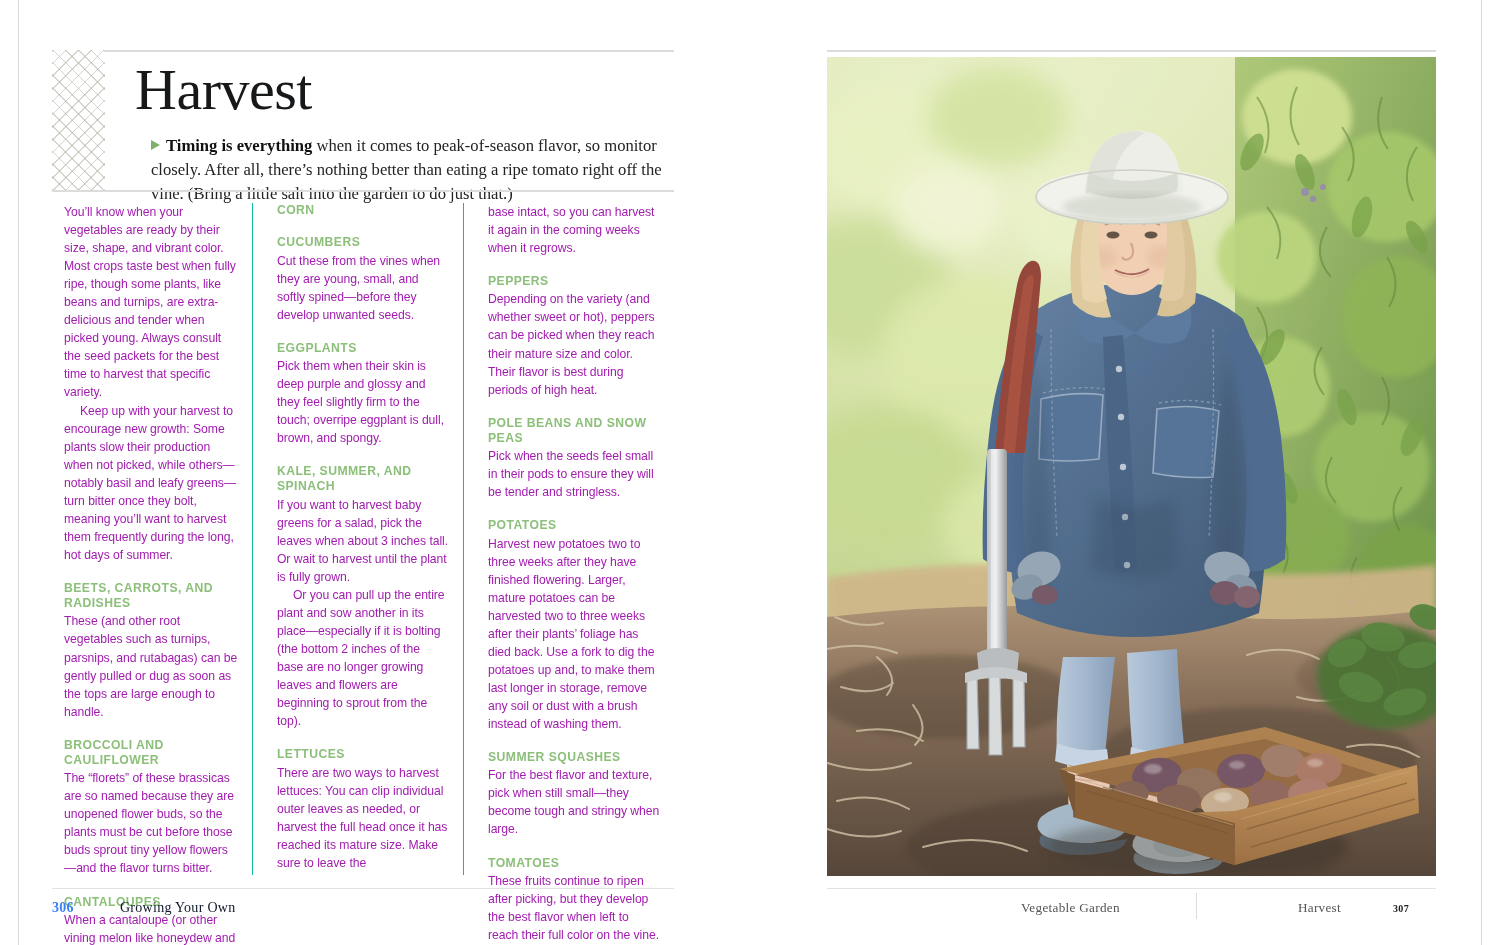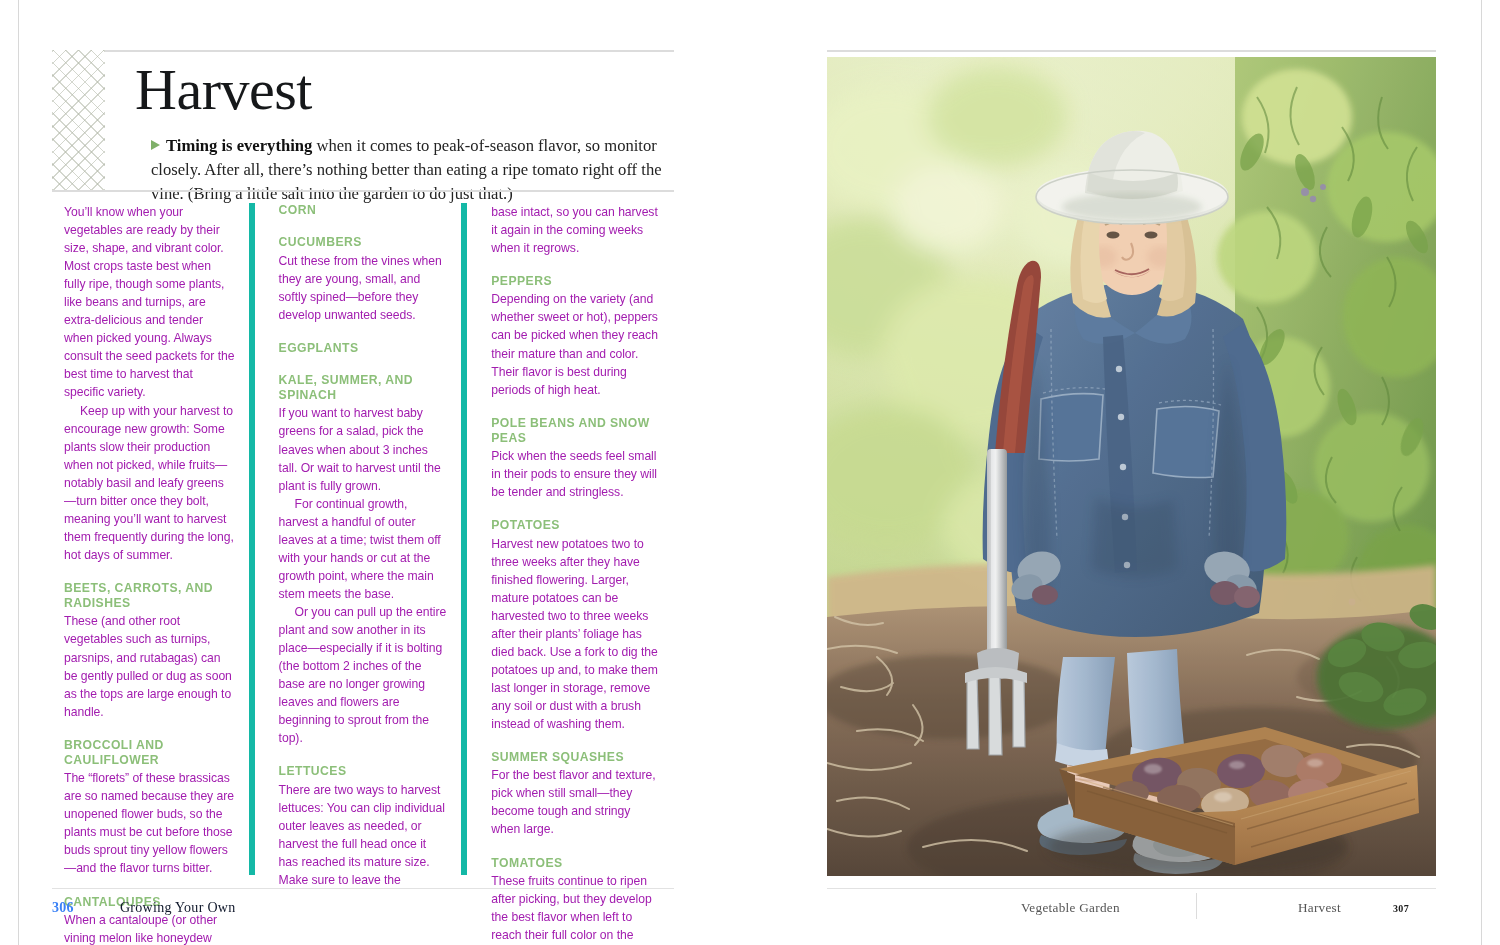--- a/index.html
+++ b/index.html
@@ -93,21 +93,21 @@
     left:0;top:203px;
     width:622px;height:672px;
     display:flex;
   }
   .col{
     width:180px;
     padding:0 14px 0 0;
     position:relative;
   }
   .col + .col{
-    border-left:6px solid #14b8a6;
+    border-left:1px solid #14b8a6;
     padding-left:24px;
     width:180px;
   }
   .col1{padding-left:12px;width:182px;}
   .col p{
     font-size:12.2px;
     line-height:1.48;
     color:#a21caf;
     margin:0;
     letter-spacing:-0.05px;
@@ -223,44 +223,44 @@
       <div class="deck">
         <span class="tri"></span><span class="lead">Timing is everything</span><span> when it comes to peak-of-season flavor, so monitor closely. After all, there’s nothing better than eating a ripe tomato right off the vine. (Bring a little salt into the garden to do just that.)</span>
       </div>
     </div>
 
     <div class="body-rule"></div>
 
     <div class="columns">
       <div class="col col1" id="c0">
           <p>You’ll know when your vegetables are ready by their size, shape, and vibrant color. Most crops taste best when fully ripe, though some plants, like beans and turnips, are extra-delicious and tender when picked young. Always consult the seed packets for the best time to harvest that specific variety.</p>
-          <p class="ind">Keep up with your harvest to encourage new growth: Some plants slow their production when not picked, while fruits—notably basil and leafy greens—turn bitter once they bolt, meaning you’ll want to harvest them frequently during the long, hot days of summer.</p>
+          <p class="ind">Keep up with your harvest to encourage new growth: Some plants slow their production when not picked, while others—notably basil and leafy greens—turn bitter once they bolt, meaning you’ll want to harvest them frequently during the long, hot days of summer.</p>
           <h3 class="">BEETS, CARROTS, AND RADISHES</h3>
           <p>These (and other root vegetables such as turnips, parsnips, and rutabagas) can be gently pulled or dug as soon as the tops are large enough to handle.</p>
           <h3 class="">BROCCOLI AND CAULIFLOWER</h3>
           <p>The “florets” of these brassicas are so named because they are unopened flower buds, so the plants must be cut before those buds sprout tiny yellow flowers—and the flavor turns bitter.</p>
           <h3 class="">CANTALOUPES</h3>
           <p>When a cantaloupe (or other vining melon like honeydew and watermelon) is ripe, it will slip easily from the vine, and its surface “netting” will turn beige.</p>
         </div>
       <div class="col" id="c1">
           <h3 class="first">CORN</h3>
           <h3 class="">CUCUMBERS</h3>
           <p>Cut these from the vines when they are young, small, and softly spined—before they develop unwanted seeds.</p>
           <h3 class="">EGGPLANTS</h3>
+          <p>Pick them when their skin is deep purple and glossy and they feel slightly firm to the touch; overripe eggplant is dull, brown, and spongy.</p>
           <h3 class="">KALE, SUMMER, AND SPINACH</h3>
           <p>If you want to harvest baby greens for a salad, pick the leaves when about 3 inches tall. Or wait to harvest until the plant is fully grown.</p>
-          <p class="ind">For continual growth, harvest a handful of outer leaves at a time; twist them off with your hands or cut at the growth point, where the main stem meets the base.</p>
           <p class="ind">Or you can pull up the entire plant and sow another in its place—especially if it is bolting (the bottom 2 inches of the base are no longer growing leaves and flowers are beginning to sprout from the top).</p>
           <h3 class="">LETTUCES</h3>
           <p>There are two ways to harvest lettuces: You can clip individual outer leaves as needed, or harvest the full head once it has reached its mature size. Make sure to leave the</p>
         </div>
       <div class="col" id="c2">
           <p>base intact, so you can harvest it again in the coming weeks when it regrows.</p>
           <h3 class="">PEPPERS</h3>
-          <p>Depending on the variety (and whether sweet or hot), peppers can be picked when they reach their mature than and color. Their flavor is best during periods of high heat.</p>
+          <p>Depending on the variety (and whether sweet or hot), peppers can be picked when they reach their mature size and color. Their flavor is best during periods of high heat.</p>
           <h3 class="">POLE BEANS AND SNOW PEAS</h3>
           <p>Pick when the seeds feel small in their pods to ensure they will be tender and stringless.</p>
           <h3 class="">POTATOES</h3>
           <p>Harvest new potatoes two to three weeks after they have finished flowering. Larger, mature potatoes can be harvested two to three weeks after their plants’ foliage has died back. Use a fork to dig the potatoes up and, to make them last longer in storage, remove any soil or dust with a brush instead of washing them.</p>
           <h3 class="">SUMMER SQUASHES</h3>
           <p>For the best flavor and texture, pick when still small—they become tough and stringy when large.</p>
           <h3 class="">TOMATOES</h3>
           <p>These fruits continue to ripen after picking, but they develop the best flavor when left to reach their full color on the vine. They’ll easily release with a gentle tug.</p>
         </div>
     </div>

